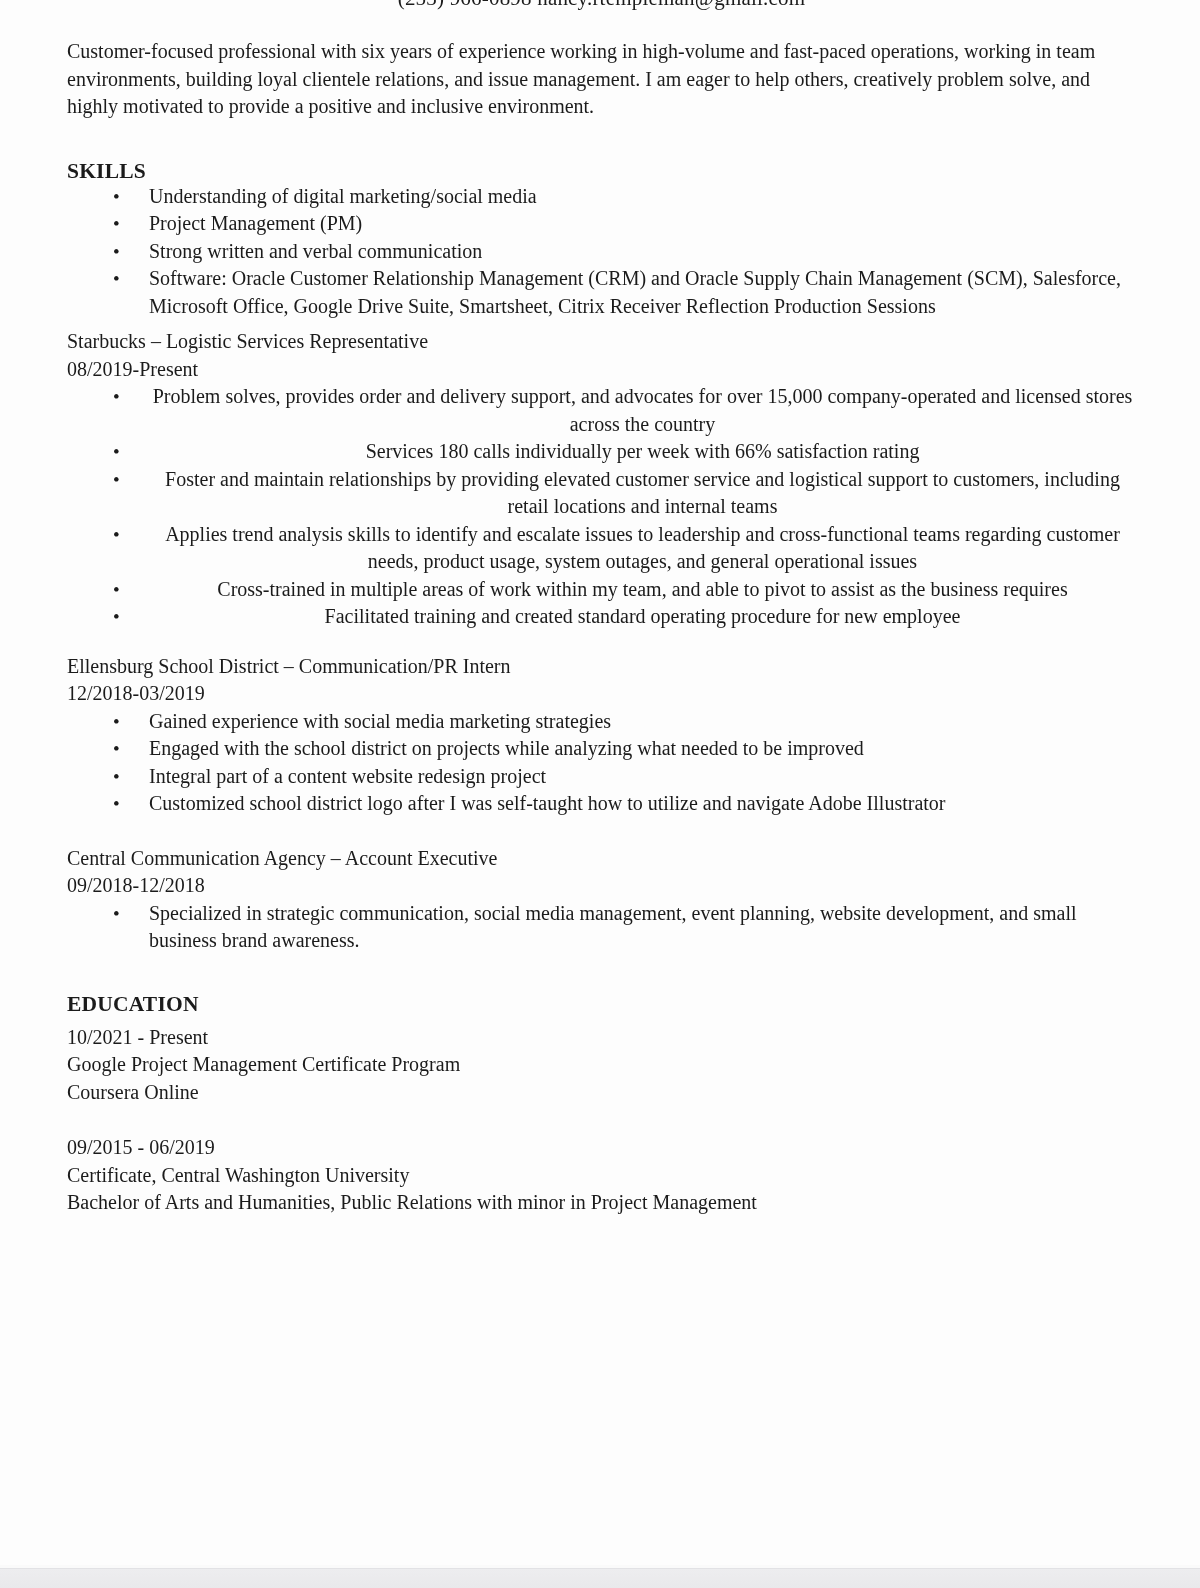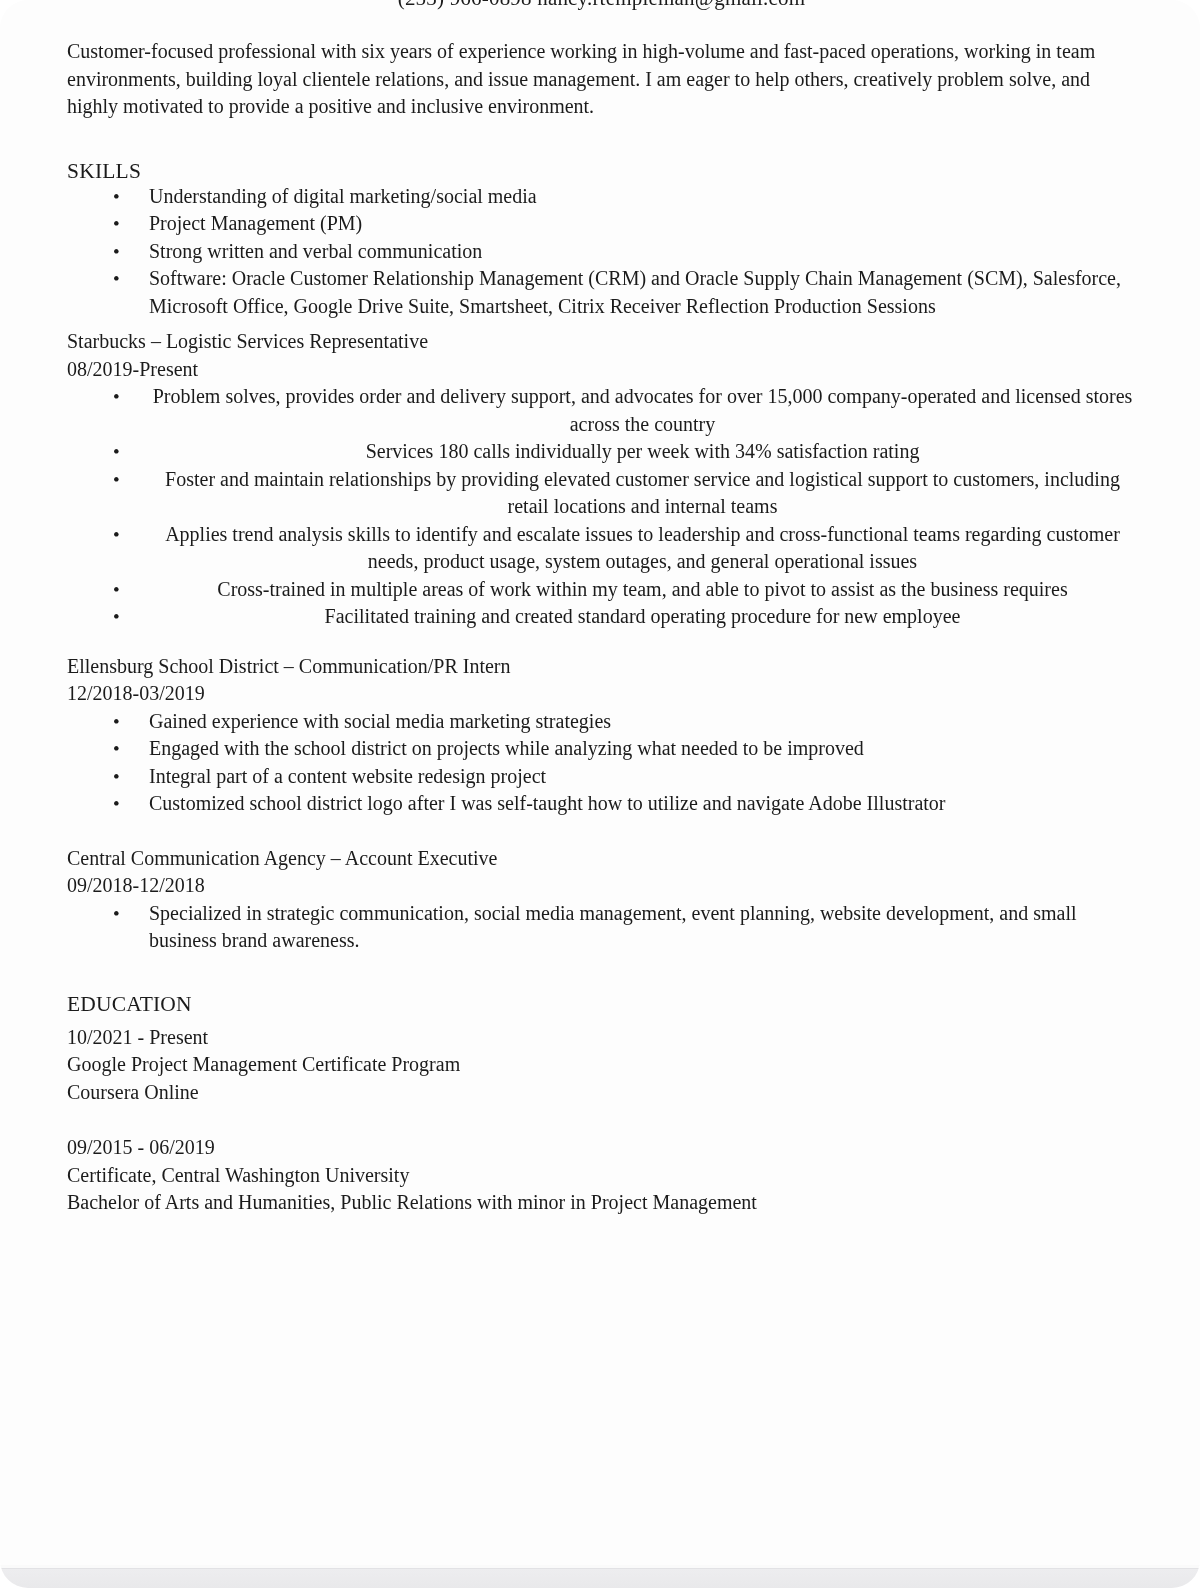--- a/index.html
+++ b/index.html
@@ -5,21 +5,20 @@
   * { box-sizing: border-box; }
   html, body { margin: 0; padding: 0; background: #ffffff; }
   .page {
     position: relative;
     width: 1200px;
     height: 1588px;
     background: #fdfdfd;
     overflow: hidden;
     font-family: "Liberation Serif", "DejaVu Serif", serif;
     color: #1b1b1b;
-    border-radius: 28px;
   }
   .content {
     padding: 0 64px 0 67px;
     font-size: 20px;
     line-height: 27.5px;
   }
   .contact-wrap {
     height: 13px;
     overflow: hidden;
     text-align: center;
@@ -28,21 +27,21 @@
     display: block;
     margin-top: -16px;
     font-size: 21px;
     line-height: 28px;
     letter-spacing: 0.2px;
   }
   .summary { margin: 25px 0 0 0; }
   h2 {
     font-size: 21.5px;
     line-height: 24px;
-    font-weight: normal;
+    font-weight: bold;
     margin: 0;
     letter-spacing: 0.2px;
   }
   .skills-heading { margin-top: 38px; }
   ul.bullets {
     margin: 0;
     padding: 0;
     list-style: none;
   }
   ul.bullets li {
@@ -103,21 +102,21 @@
       <li>Software: Oracle Customer Relationship Management (CRM) and Oracle Supply Chain Management (SCM), Salesforce, Microsoft Office, Google Drive Suite, Smartsheet, Citrix Receiver Reflection Production Sessions</li>
     </ul>
 
 
     <div class="job-header job1-header">
       <span class="job-title">Starbucks – Logistic Services Representative</span>
       <span class="job-dates">08/2019-Present</span>
     </div>
     <ul class="bullets job1-bullets">
       <li>Problem solves, provides order and delivery support, and advocates for over 15,000 company-operated and licensed stores across the country</li>
-      <li>Services 180 calls individually per week with 34% satisfaction rating</li>
+      <li>Services 180 calls individually per week with 66% satisfaction rating</li>
       <li>Foster and maintain relationships by providing elevated customer service and logistical support to customers, including retail locations and internal teams</li>
       <li>Applies trend analysis skills to identify and escalate issues to leadership and cross-functional teams regarding customer needs, product usage, system outages, and general operational issues</li>
       <li>Cross-trained in multiple areas of work within my team, and able to pivot to assist as the business requires</li>
       <li>Facilitated training and created standard operating procedure for new employee</li>
     </ul>
 
     <div class="job-header job2-header">
       <span class="job-title">Ellensburg School District – Communication/PR Intern</span>
       <span class="job-dates">12/2018-03/2019</span>
     </div>

